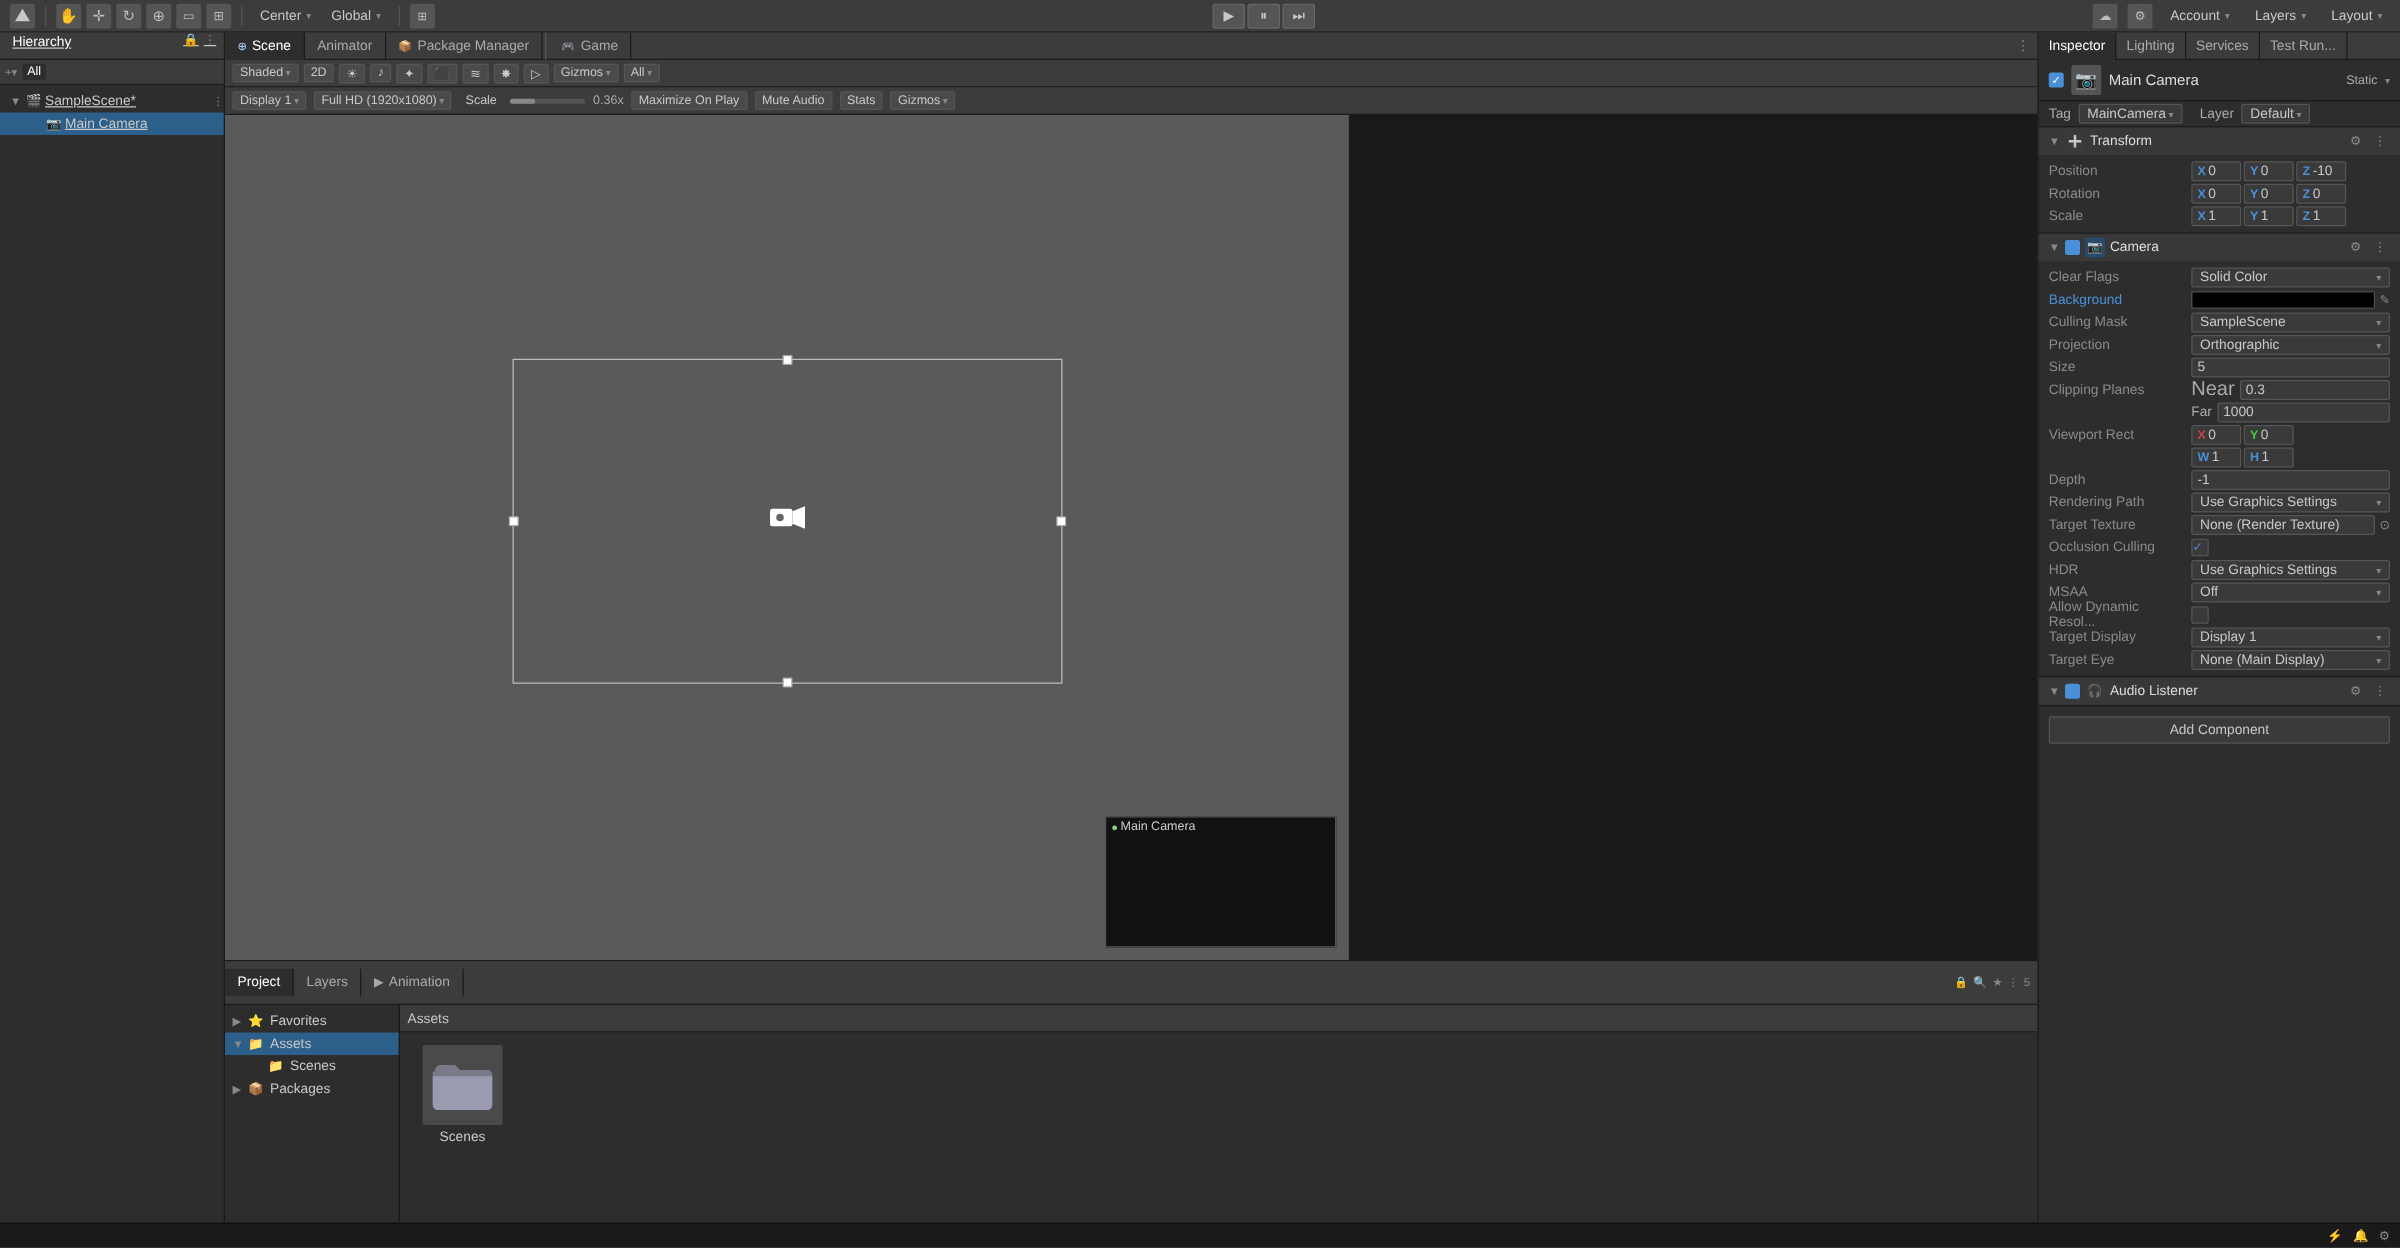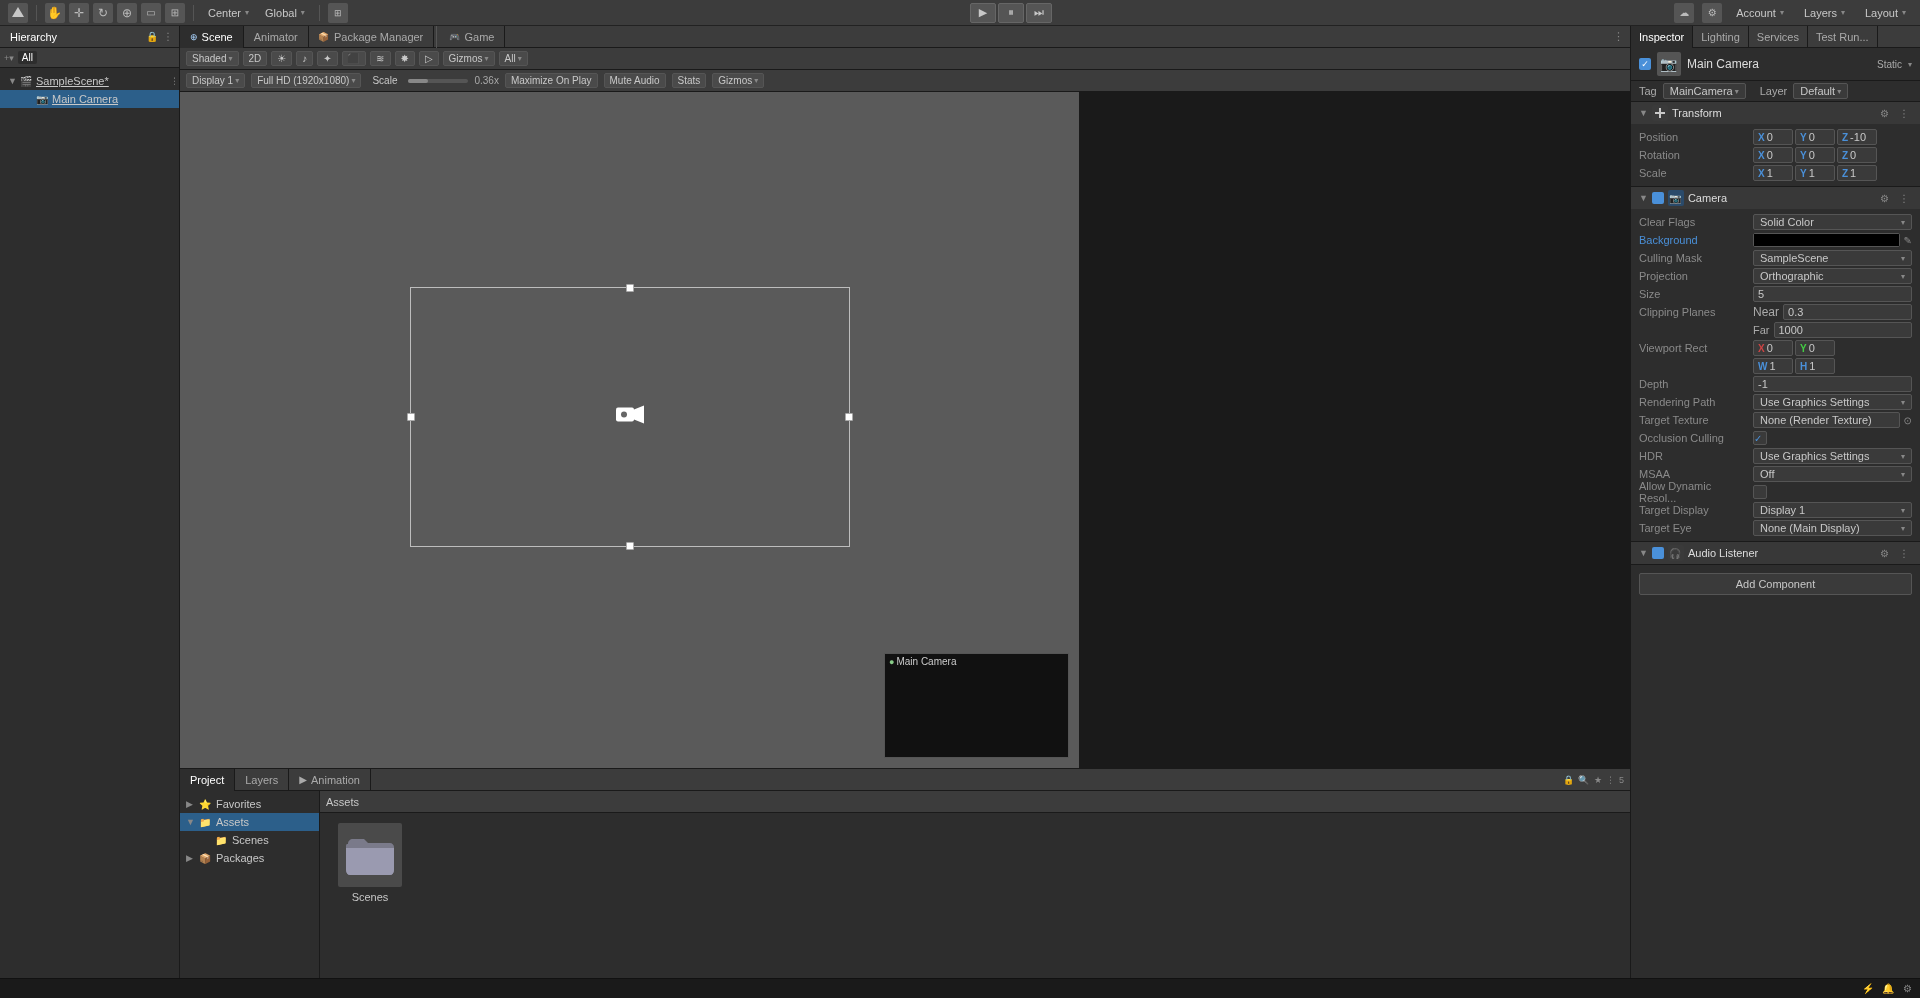--- a/index.html
+++ b/index.html
@@ -100,24 +100,24 @@
       background: #2d2d2d;
       display: flex;
       flex-direction: column;
       border-right: 1px solid #1a1a1a;
       flex-shrink: 0;
     }
     .panel-header {
       height: 22px;
       background: #3c3c3c;
       display: flex;
-      align-items: center;
       padding: 0 6px;
       border-bottom: 1px solid #1a1a1a;
       gap: 6px;
+      text-decoration: underline;
     }
     .panel-tab {
       font-size: 11px;
       color: #c8c8c8;
       cursor: pointer;
       padding: 2px 4px;
     }
     .panel-tab.active {
       color: white;
     }
@@ -349,21 +349,21 @@
     
     .bottom-panel {
       height: 210px;
       background: #2d2d2d;
       border-top: 1px solid #1a1a1a;
       display: flex;
       flex-direction: column;
       flex-shrink: 0;
     }
     .bottom-tabs {
-      height: 22px;
+      height: 35px;
       background: #3c3c3c;
       display: flex;
       align-items: center;
       border-bottom: 1px solid #1a1a1a;
     }
     .bottom-tab {
       padding: 0 10px;
       height: 22px;
       display: flex;
       align-items: center;
@@ -1139,21 +1139,21 @@
         <div class="prop-row">
           <span class="prop-label">Size</span>
           <div class="prop-input">
             <span>5</span>
           </div>
         </div>
 
         <div class="prop-row">
           <span class="prop-label">Clipping Planes</span>
           <div style="flex:1;display:flex;align-items:center;gap:4px;">
-            <span style="font-size:12px;color:#aaa;">Near</span>
+            <span style="font-size:16px;color:#aaa;">Near</span>
             <div class="prop-input" style="width:40px;">
               <span>0.3</span>
             </div>
           </div>
         </div>
         <div class="prop-row">
           <span class="prop-label"></span>
           <div style="flex:1;display:flex;align-items:center;gap:4px;">
             <span style="font-size:11px;color:#aaa;">Far</span>
             <div class="prop-input" style="width:50px;">

